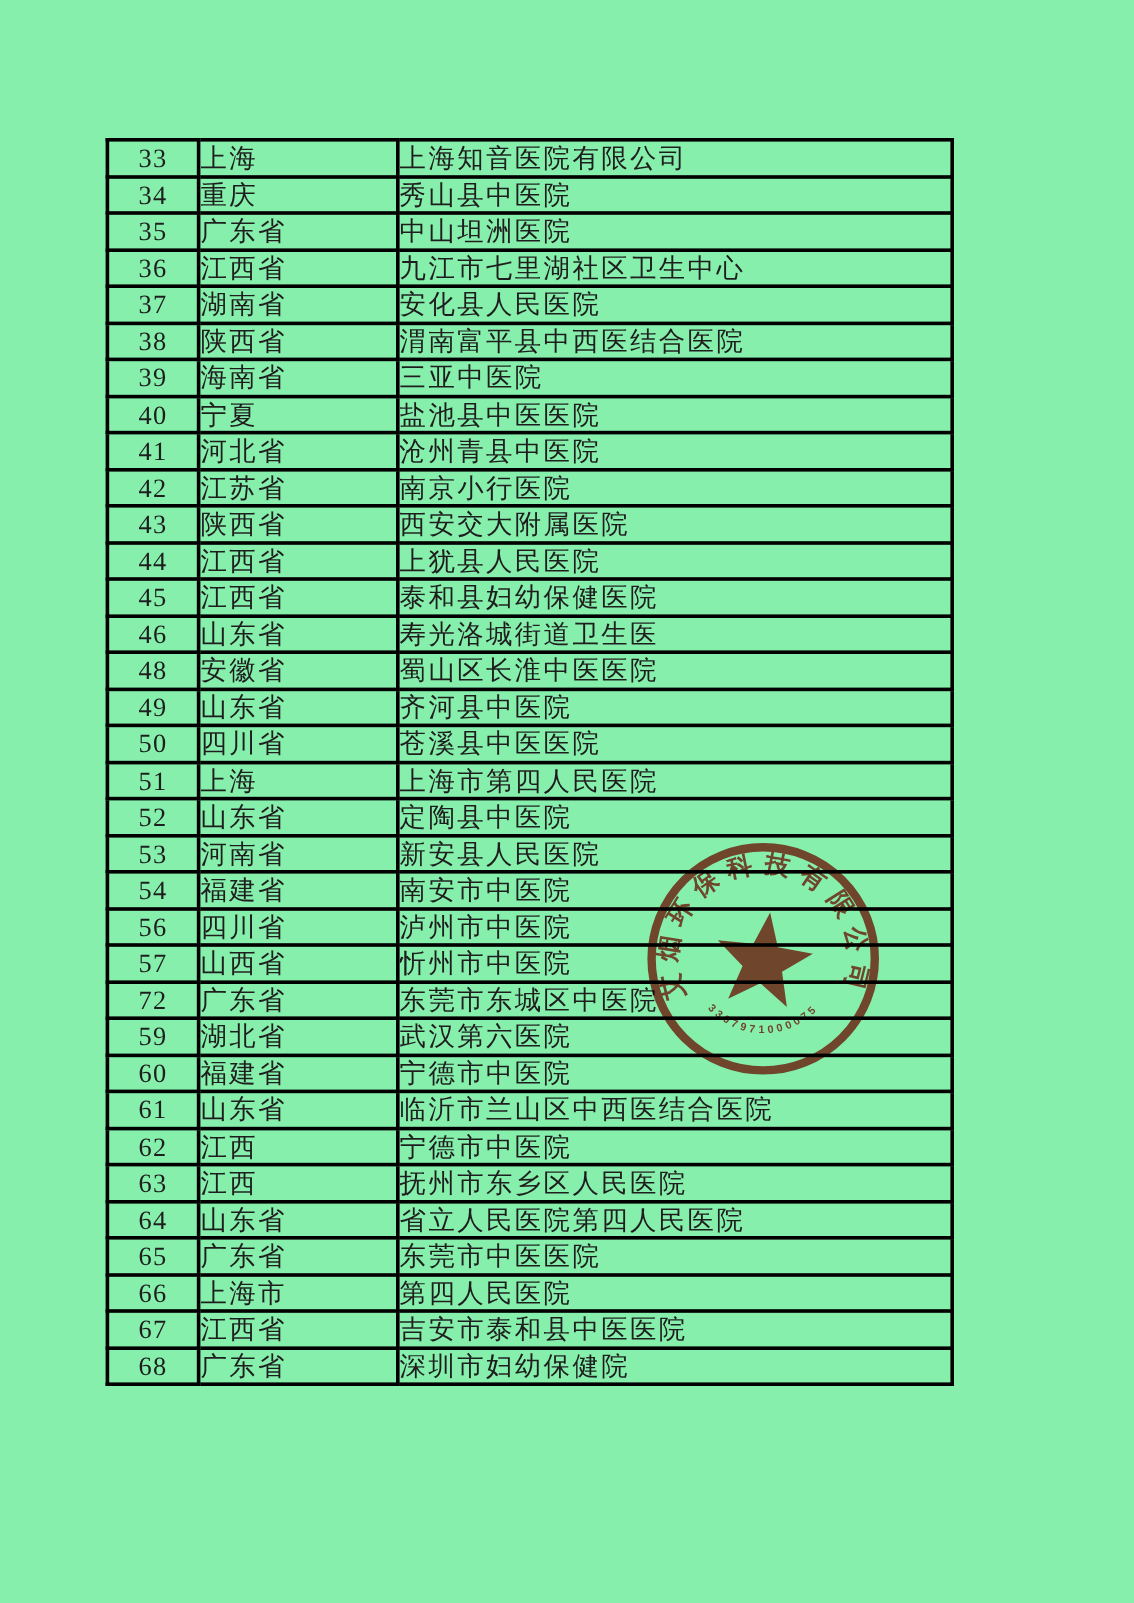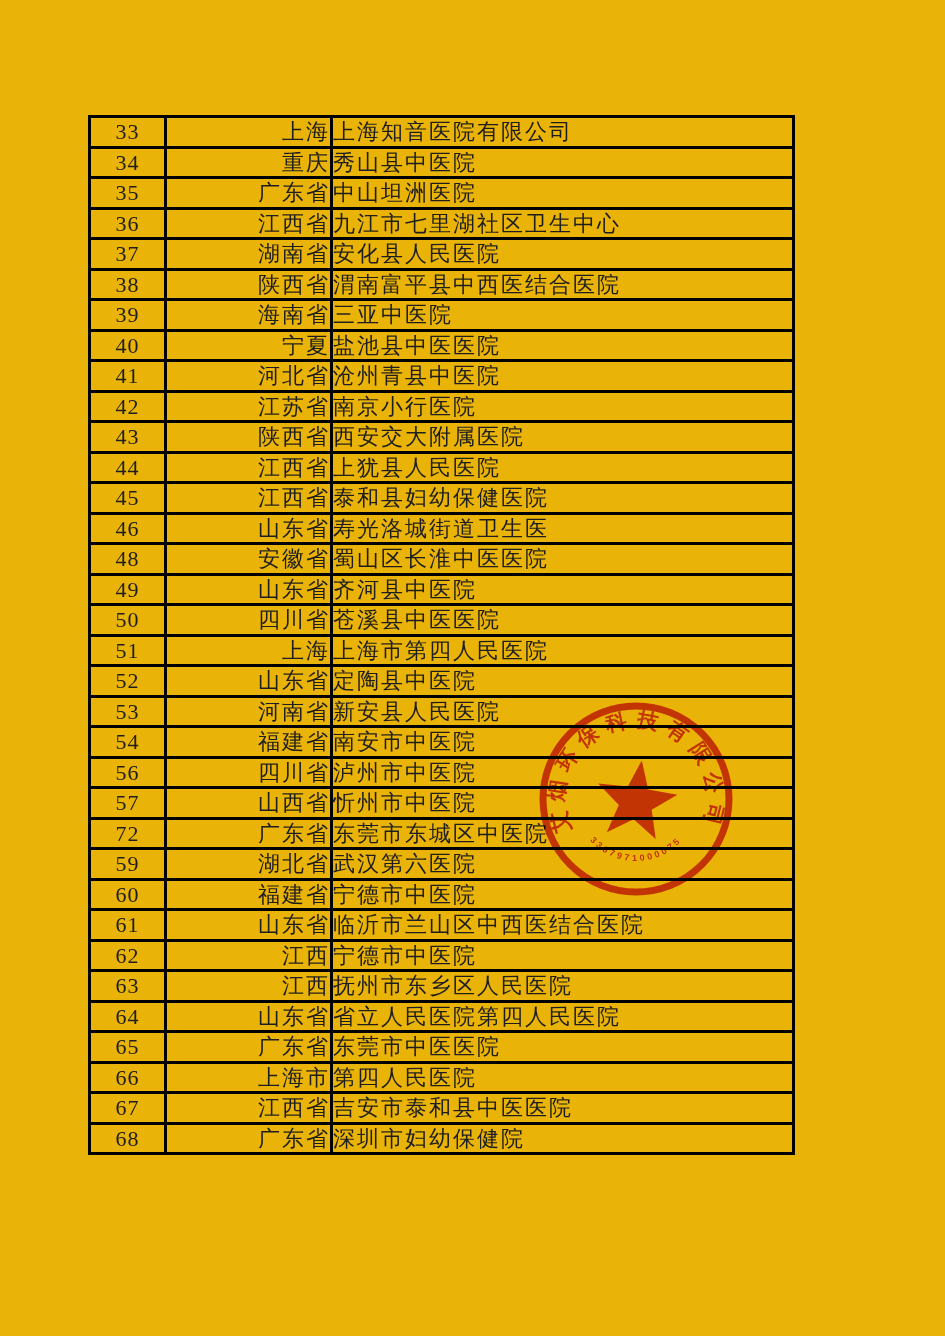--- a/index.html
+++ b/index.html
@@ -10,21 +10,21 @@
   body {
     position: relative;
     width: 945px;
     height: 1336px;
     font-family: "Liberation Serif", "DejaVu Serif", serif;
     overflow: hidden;
   }
   .doc-page {
     position: absolute;
     inset: 0;
-    background: #eab308;
+    background: #86efac;
   }
   table.hospital-table {
     position: absolute;
     left: 88px;
     top: 115px;
     border-collapse: collapse;
     table-layout: fixed;
     width: 704px;
   }
   table.hospital-table td {
@@ -39,21 +39,20 @@
     vertical-align: middle;
   }
   td.cell-no {
     text-align: center;
     font-family: "Liberation Serif", "DejaVu Serif", serif;
     letter-spacing: 1px;
   }
   td.cell-province {
     padding-left: 8px;
     letter-spacing: 2px;
-    text-align: right;
   }
   td.cell-hospital {
     padding-left: 10px;
     letter-spacing: 2px;
     margin-left: 48px;
   }
   .seal {
     position: absolute;
     left: 531px;
     top: 697px;

